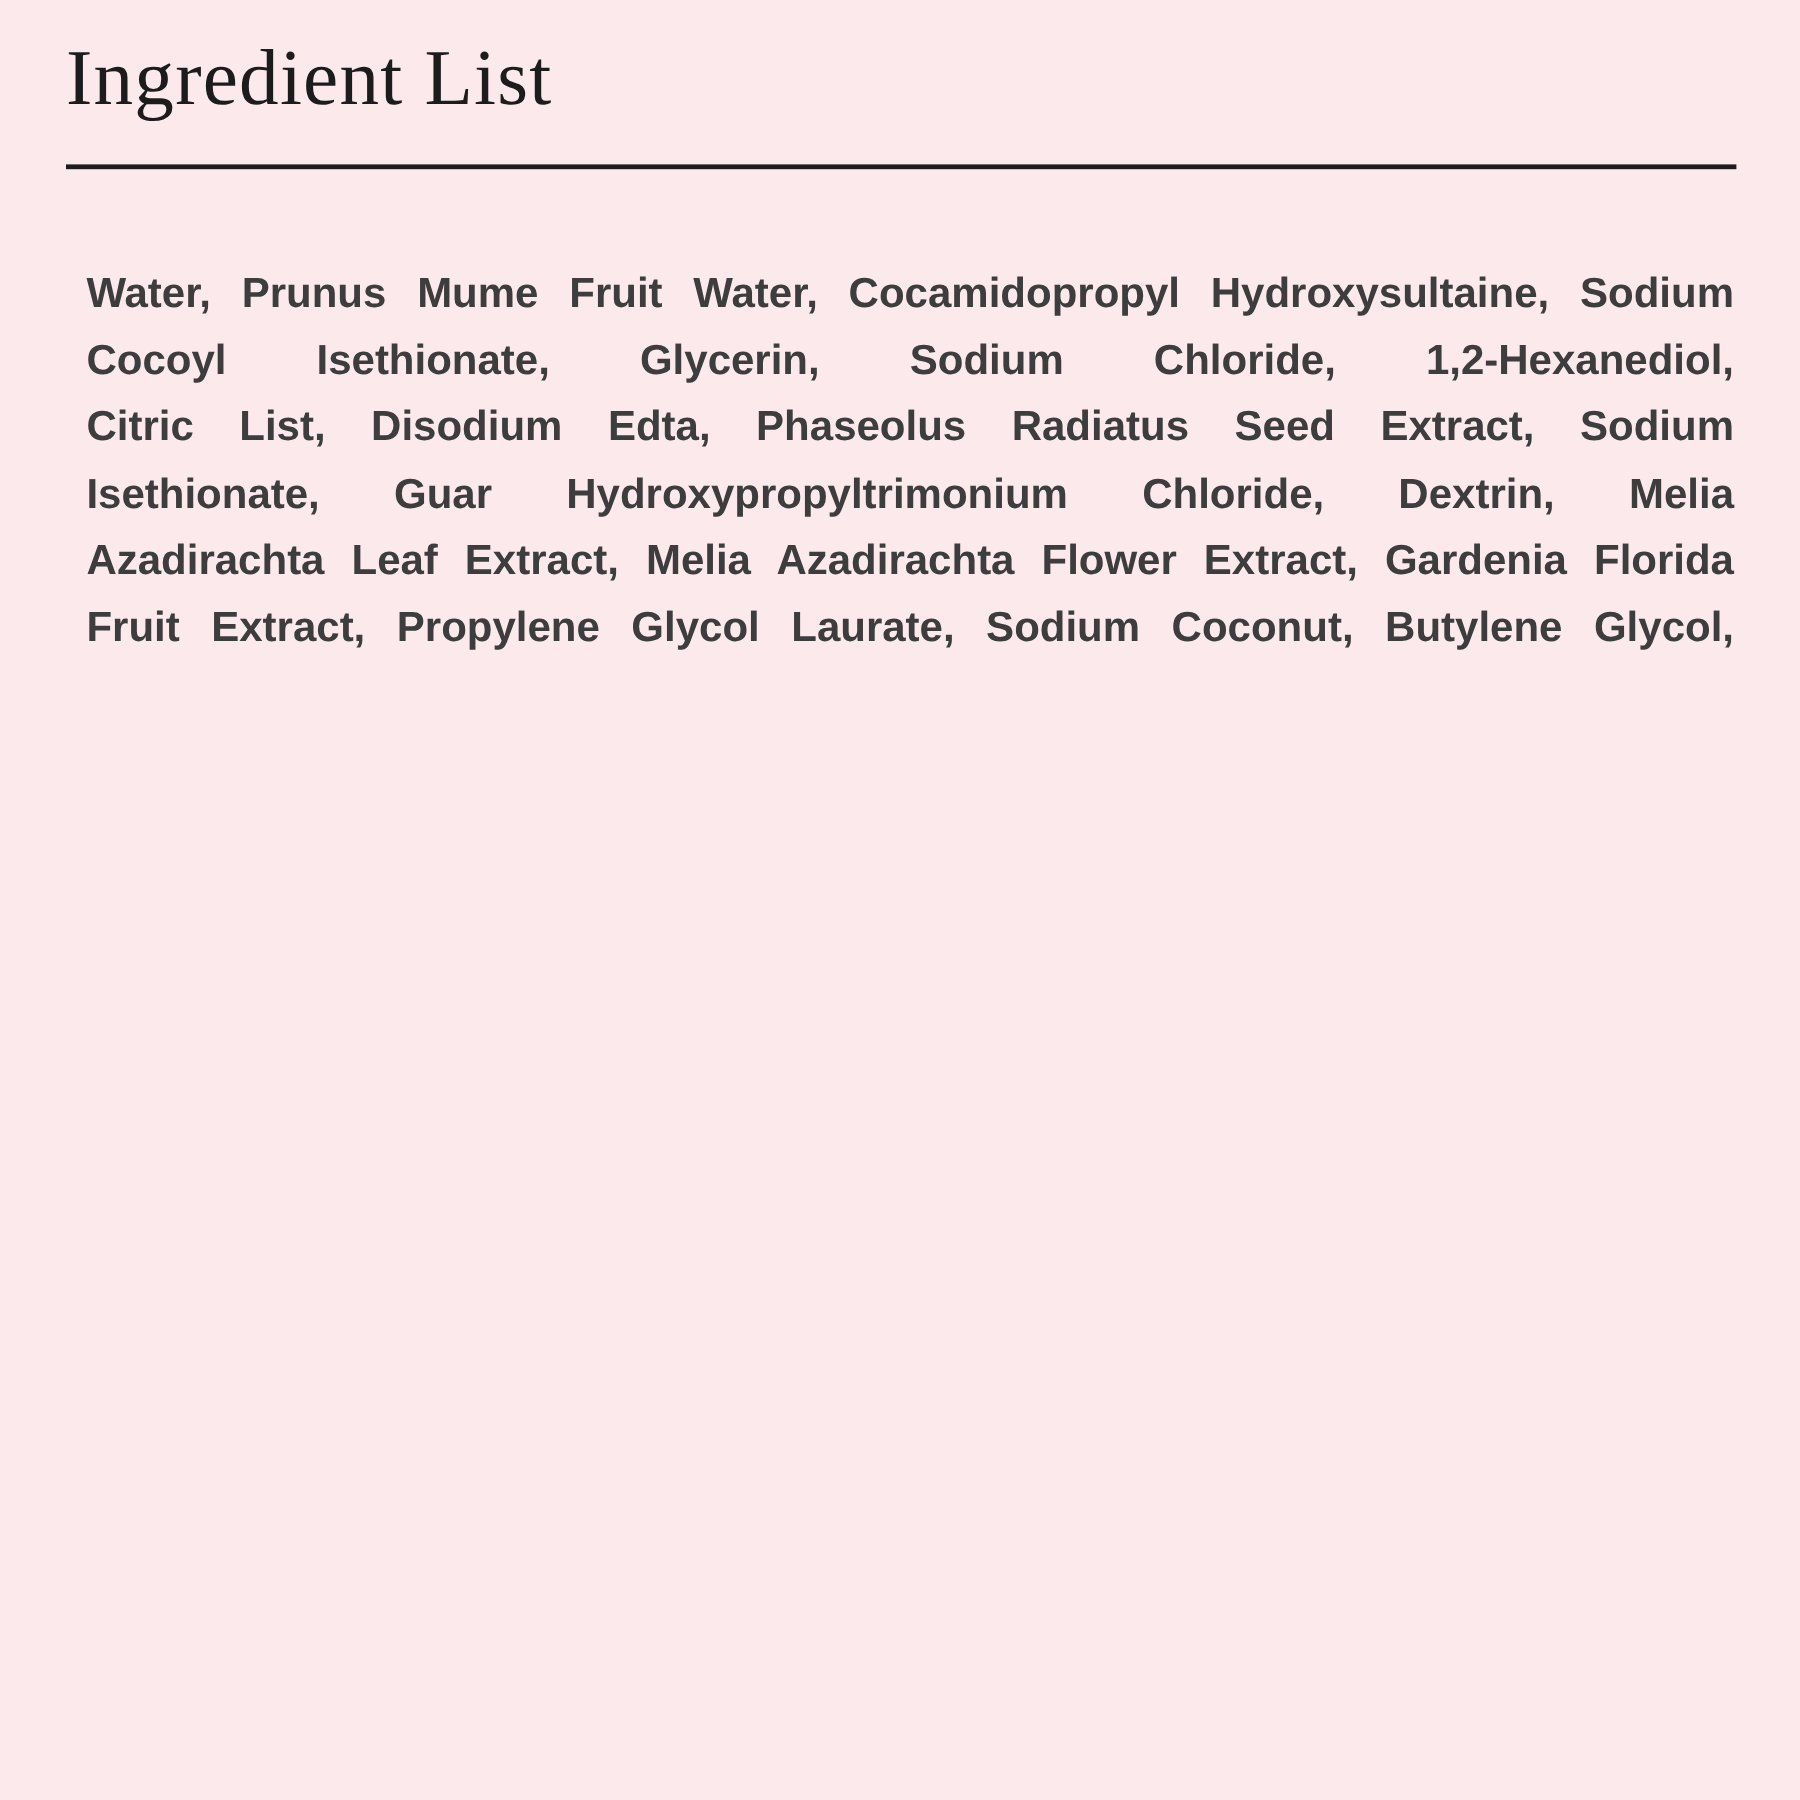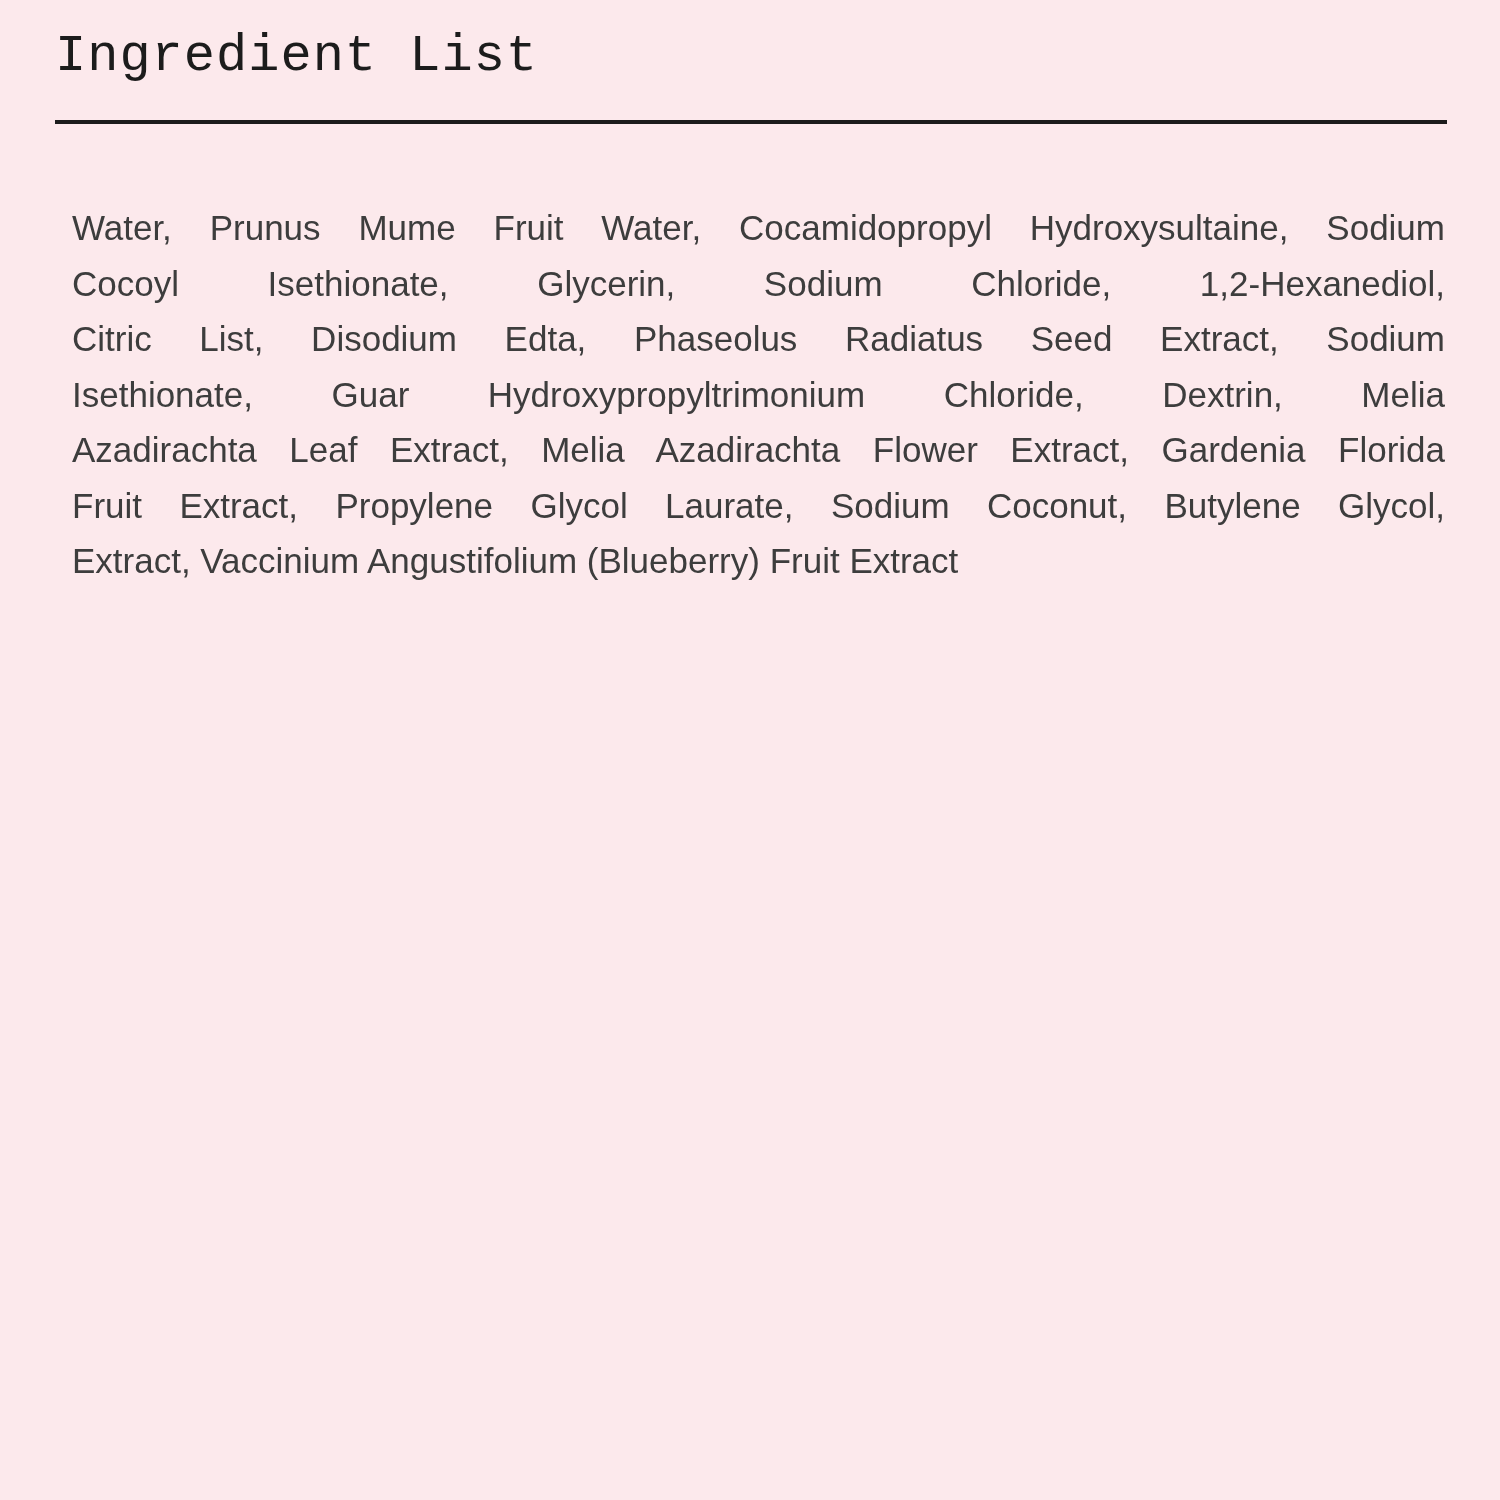--- a/index.html
+++ b/index.html
@@ -20,40 +20,41 @@
     font-family: "Liberation Sans", sans-serif;
     overflow: hidden;
   }
   .page {
     position: relative;
     width: 1500px;
     height: 1500px;
   }
   .page-title {
     margin: 26px 0 16px 55px;
-    font-family: Liberation Mono, monospace;
+    font-family: Liberation Serif, serif;
     font-weight: normal;
-    font-size: 52px;
+    font-size: 66px;
     line-height: 1.2;
     letter-spacing: 1px;
     color: var(--title-color);
   }
   .title-divider {
     margin: 32px 0 0 55px;
     width: 1392px;
     height: 4px;
     border: none;
     background: var(--divider-color);
   }
   .ingredients {
     margin: 76px 55px 0 72px;
     width: 1373px;
     font-size: 35px;
     line-height: 55.5px;
     color: var(--body-color);
+    font-weight: bold;
   }
   .ingredient-line {
     text-align: justify;
     text-align-last: justify;
     text-justify: inter-word;
     white-space: nowrap; 
   }
   .ingredient-line.last {
     text-align-last: left;
   }
@@ -64,15 +65,14 @@
 <div class="page">
   <h1 class="page-title">Ingredient List</h1>
   <hr class="title-divider">
   <div class="ingredients" id="ingredients-paragraph">
       <div class="ingredient-line">Water, Prunus Mume Fruit Water, Cocamidopropyl Hydroxysultaine, Sodium</div>
       <div class="ingredient-line">Cocoyl Isethionate, Glycerin, Sodium Chloride, 1,2-Hexanediol,</div>
       <div class="ingredient-line">Citric List, Disodium Edta, Phaseolus Radiatus Seed Extract, Sodium</div>
       <div class="ingredient-line">Isethionate, Guar Hydroxypropyltrimonium Chloride, Dextrin, Melia</div>
       <div class="ingredient-line">Azadirachta Leaf Extract, Melia Azadirachta Flower Extract, Gardenia Florida</div>
       <div class="ingredient-line">Fruit Extract, Propylene Glycol Laurate, Sodium Coconut, Butylene Glycol,</div>
-      <div class="ingredient-line last">Extract, Vaccinium Angustifolium (Blueberry) Fruit Extract</div>
     </div>
 </div>
 
 </body></html>

